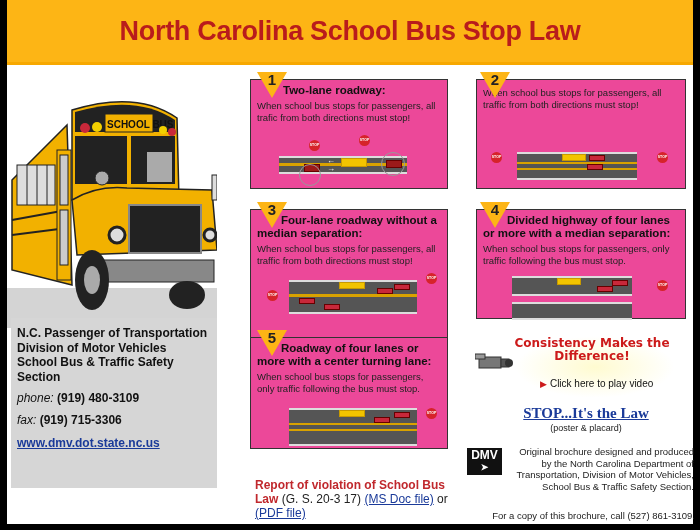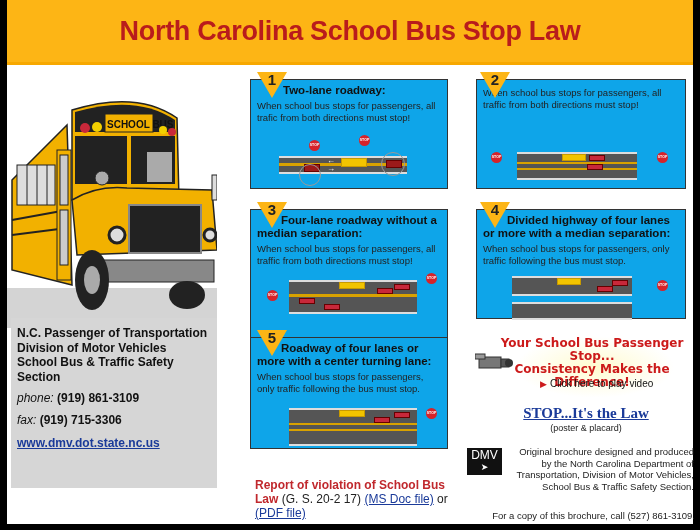--- a/index.html
+++ b/index.html
@@ -10,21 +10,21 @@
   
   .bus-area{position:absolute;left:0;top:70px;width:210px;height:248px;background:#fff;}
   .bus-shadow{position:absolute;left:0;top:218px;width:210px;height:40px;background:#d4d4d4;}
   .info{position:absolute;left:4px;top:318px;width:206px;height:170px;background:#d6d6d6;padding:8px 6px;box-sizing:border-box;font-size:12px;color:#111;line-height:14.5px;}
   .info .org{font-weight:bold;}
   .info .contact{margin-top:7px;}
   .info .contact i{font-style:italic;}
   .info .contact b{font-weight:bold;}
   .info a{display:block;margin-top:9px;color:#1a3a99;font-weight:bold;text-decoration:underline;}
   
-  .panel{position:absolute;background:#0ea5e9;border:1.5px solid #333;box-sizing:border-box;padding:4px 6px;}
+  .panel{position:absolute;background:#ec4899;border:1.5px solid #333;box-sizing:border-box;padding:4px 6px;}
   .badge{position:absolute;width:0;height:0;border-left:15px solid transparent;border-right:15px solid transparent;border-top:26px solid #fdb515;}
   .badge-num{position:absolute;width:30px;text-align:center;font-size:15px;font-weight:bold;color:#222;}
   .panel h3{margin:0;font-size:11.5px;font-weight:bold;line-height:13px;color:#111;}
   .panel p{margin:3px 0 0 0;font-size:9.5px;line-height:11.5px;color:#222;}
   .road{position:absolute;background:#555;border-top:2px solid #ddd;border-bottom:2px solid #ddd;}
   .yline{position:absolute;left:0;right:0;height:3px;background:#d9a200;}
   .ybus{position:absolute;height:7px;background:#f2c400;border:1px solid #c89a00;}
   .car{position:absolute;width:14px;height:6px;background:#9b1a1a;border:1px solid #600;}
   .stop{position:absolute;width:11px;height:11px;border-radius:50%;background:#d6232a;color:#fff;font-size:3.5px;line-height:11px;text-align:center;font-weight:bold;}
   .circle{position:absolute;border:1px solid #999;border-radius:50%;}
@@ -32,21 +32,21 @@
   
   .promo{position:absolute;left:468px;top:330px;width:222px;height:70px;}
   .promo-glow{position:absolute;left:40px;top:6px;width:160px;height:62px;background:radial-gradient(ellipse at center,#fffbd0 0%,#fff 70%);}
   .promo-title{position:absolute;left:12px;top:7px;width:210px;text-align:center;font-size:12px;line-height:13px;font-weight:bold;color:#cc1a1a;font-family:"DejaVu Sans",sans-serif;}
   .camera{position:absolute;left:0;top:22px;width:38px;height:20px;}
   .play{position:absolute;left:65px;top:48px;font-size:10px;color:#111;}
   .play .tri{color:#cc1a1a;font-size:9px;margin-right:3px;}
   .stoplaw{position:absolute;left:468px;top:404px;width:222px;text-align:center;}
   .stoplaw a{font-family:"Liberation Serif",serif;font-size:15px;font-weight:bold;color:#1a3a99;text-decoration:underline;}
   .stoplaw .sub{font-size:9px;color:#222;margin-top:1px;}
-  .dmv{position:absolute;left:460px;top:448px;width:35px;height:27px;background:#111;color:#fff;font-weight:normal;font-size:12px;line-height:14px;text-align:center;}
+  .dmv{position:absolute;left:460px;top:448px;width:35px;height:27px;background:#111;color:#fff;font-weight:bold;font-size:12px;line-height:14px;text-align:center;}
   .credit{position:absolute;left:497px;top:446px;width:190px;text-align:right;font-size:9.5px;line-height:11.5px;color:#222;}
   .copy{position:absolute;left:470px;top:510px;width:218px;text-align:right;font-size:9.5px;color:#222;}
   .report{position:absolute;left:248px;top:478px;width:210px;font-size:12px;line-height:14px;color:#222;}
   .report .red{color:#c0282d;font-weight:bold;}
   .report a{color:#1a3a99;text-decoration:underline;}
 </style>
 </head>
 <body>
 
 <div class="page">
@@ -101,21 +101,21 @@
 
   <div class="info">
     <div class="org">
       <div>N.C. Passenger of Transportation</div>
       <div>Division of Motor Vehicles</div>
       <div>School Bus &amp; Traffic Safety</div>
       <div>Section</div>
     </div>
     <div class="contact">
       <i>phone:</i>
-      <b>(919) 861-3109</b>
+      <b>(919) 480-3109</b>
     </div>
     <div class="contact">
       <i>fax:</i>
       <b>(919) 715-3306</b>
     </div>
     <a href="#">www.dmv.dot.state.nc.us</a>
   </div>
 
   <div class="panel" style="left:243px;top:79px;width:198px;height:110px;">
     <h3 style="margin-left:26px;">Two-lane roadway:</h3>
@@ -193,21 +193,20 @@
       <div class="car" style="left:105px;top:2px;height:4px;background:#c8283a;"></div>
     </div>
     <div class="stop" style="left:175px;top:70px;">STOP</div>
   </div>
   <div class="badge" style="left:250px;top:330px;"></div>
   <div class="badge-num" style="left:250px;top:329px;">5</div>
 
   <div class="promo">
     <div class="promo-glow"></div>
     <div class="promo-title">
-      <div>Your School Bus Passenger Stop...</div>
       <div>Consistency Makes the</div>
       <div>Difference!</div>
     </div>
     <svg class="camera" viewBox="0 0 38 20">
       <rect x="4" y="5" width="22" height="11" fill="#777" stroke="#333"></rect>
       <rect x="26" y="7" width="8" height="8" fill="#555" stroke="#333"></rect>
       <rect x="0" y="2" width="10" height="5" fill="#999" stroke="#333"></rect>
       <circle cx="34" cy="11" r="4" fill="#333"></circle>
     </svg>
     <div class="play">
@@ -226,16 +225,16 @@
   </div>
   <div class="credit">
     <div>Original brochure designed and produced</div>
     <div>by the North Carolina Department of</div>
     <div>Transportation, Division of Motor Vehicles,</div>
     <div>School Bus &amp; Traffic Safety Section.</div>
   </div>
   <div class="copy">For a copy of this brochure, call (527) 861-3109.</div>
 
   <div class="report">
-    <span class="red">Report of violation of School Bus Law</span><span> (G. S. 20-2 17) </span><a href="#">(MS Doc file)</a><span> or </span><a href="#">(PDF file)</a>
+    <span class="red">Report of violation of School Bus Law</span><span> (G. S. 20-3 17) </span><a href="#">(MS Doc file)</a><span> or </span><a href="#">(PDF file)</a>
   </div>
 
 </div>
 
 </body></html>

